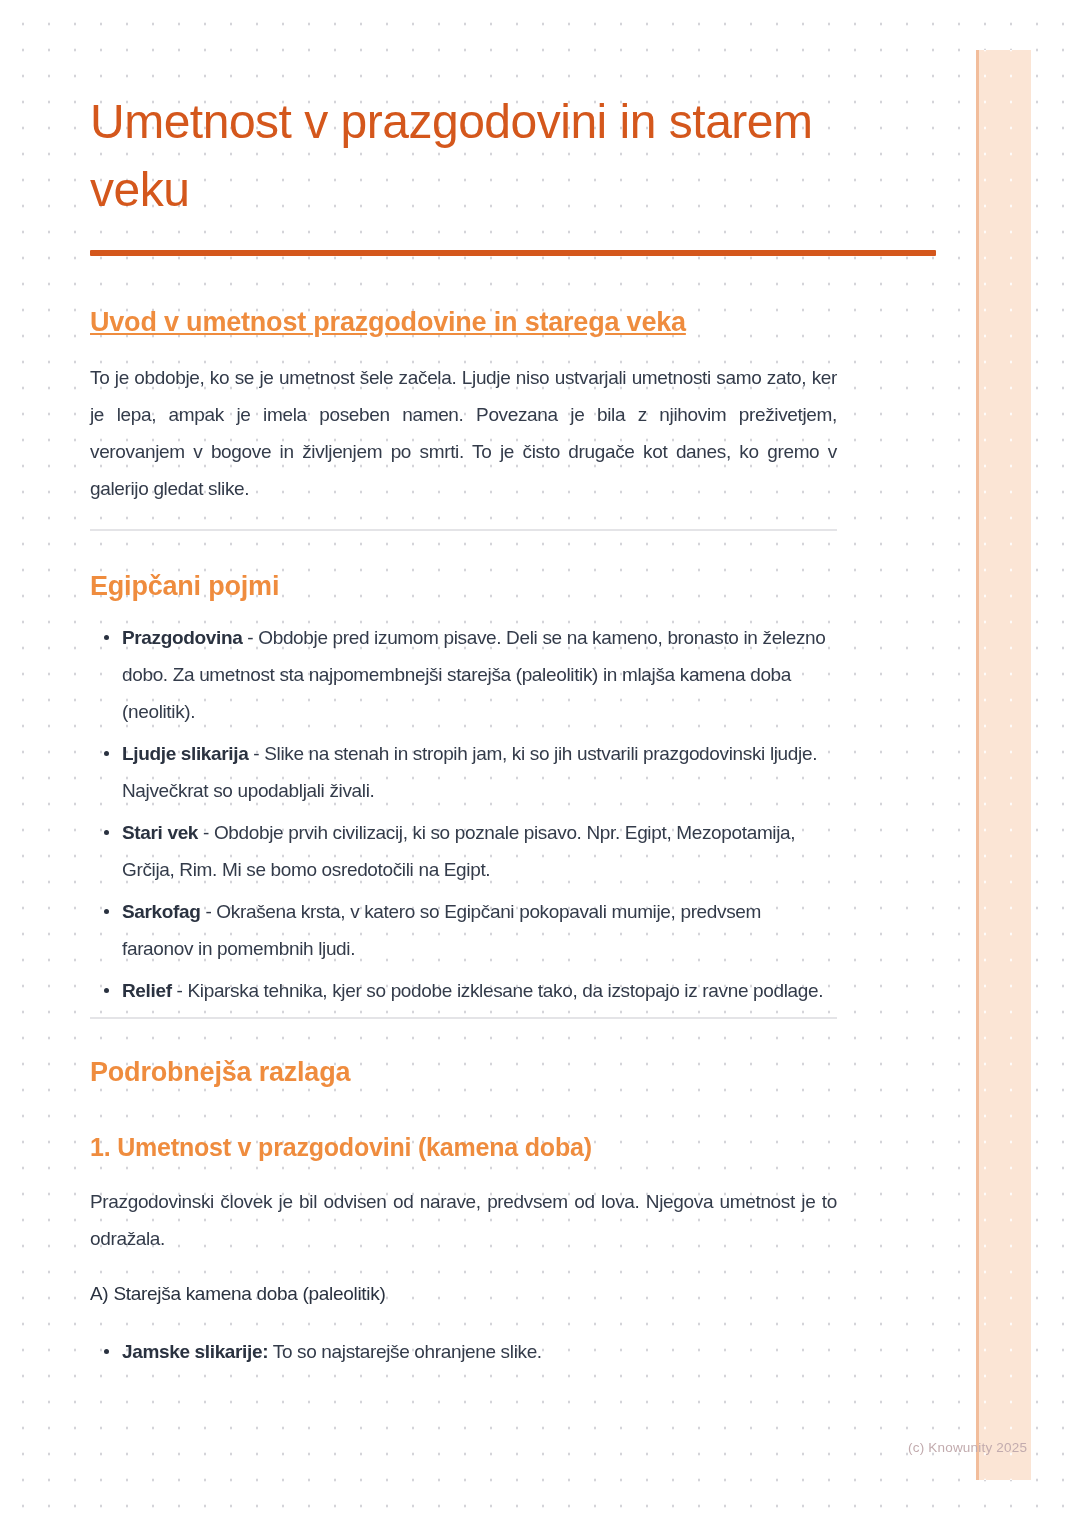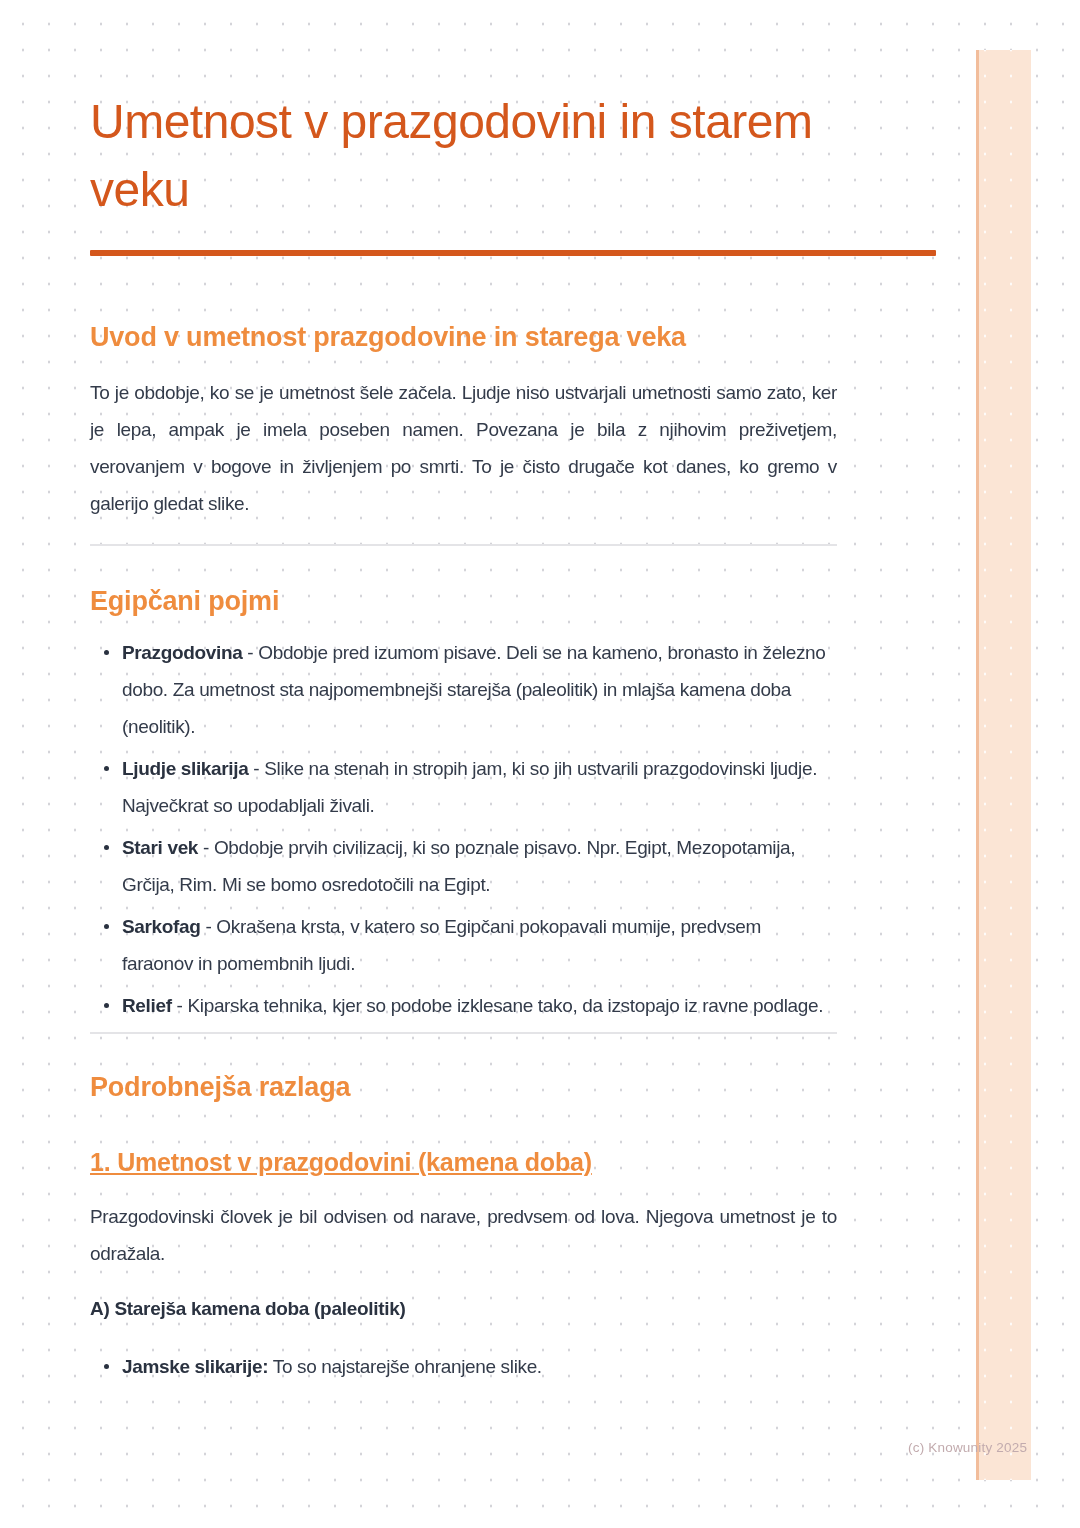--- a/index.html
+++ b/index.html
@@ -47,37 +47,36 @@
     background:var(--title-orange);
     border-radius:1px;
   }
   h2.section-heading{
     font-size:27px;
     line-height:34px;
     font-weight:700;
     color:var(--heading-orange);
     letter-spacing:-0.2px;
   }
-  .h2-intro{margin-top:64px;}
+  .h2-intro{margin-top:49px;text-decoration:underline;}
   .h2-terms{margin-top:38px;}
   .h2-detail{margin-top:36px;}
   h3.sub-heading{
     margin-top:42px;
     font-size:25px;
     line-height:32px;
     font-weight:700;
     color:var(--heading-orange);
     letter-spacing:-0.2px;
-    text-decoration:underline;
   }
   h4.minor-heading{
     margin-top:22px;
     font-size:19px;
     line-height:30px;
-    font-weight:700;
+    font-weight:400;
     color:var(--term-text);
     letter-spacing:-0.3px;
   }
   p.body-text{
     margin-top:20px;
     width:747px;
     font-size:19px;
     line-height:37px;
     letter-spacing:-0.35px;
     text-align:justify;

